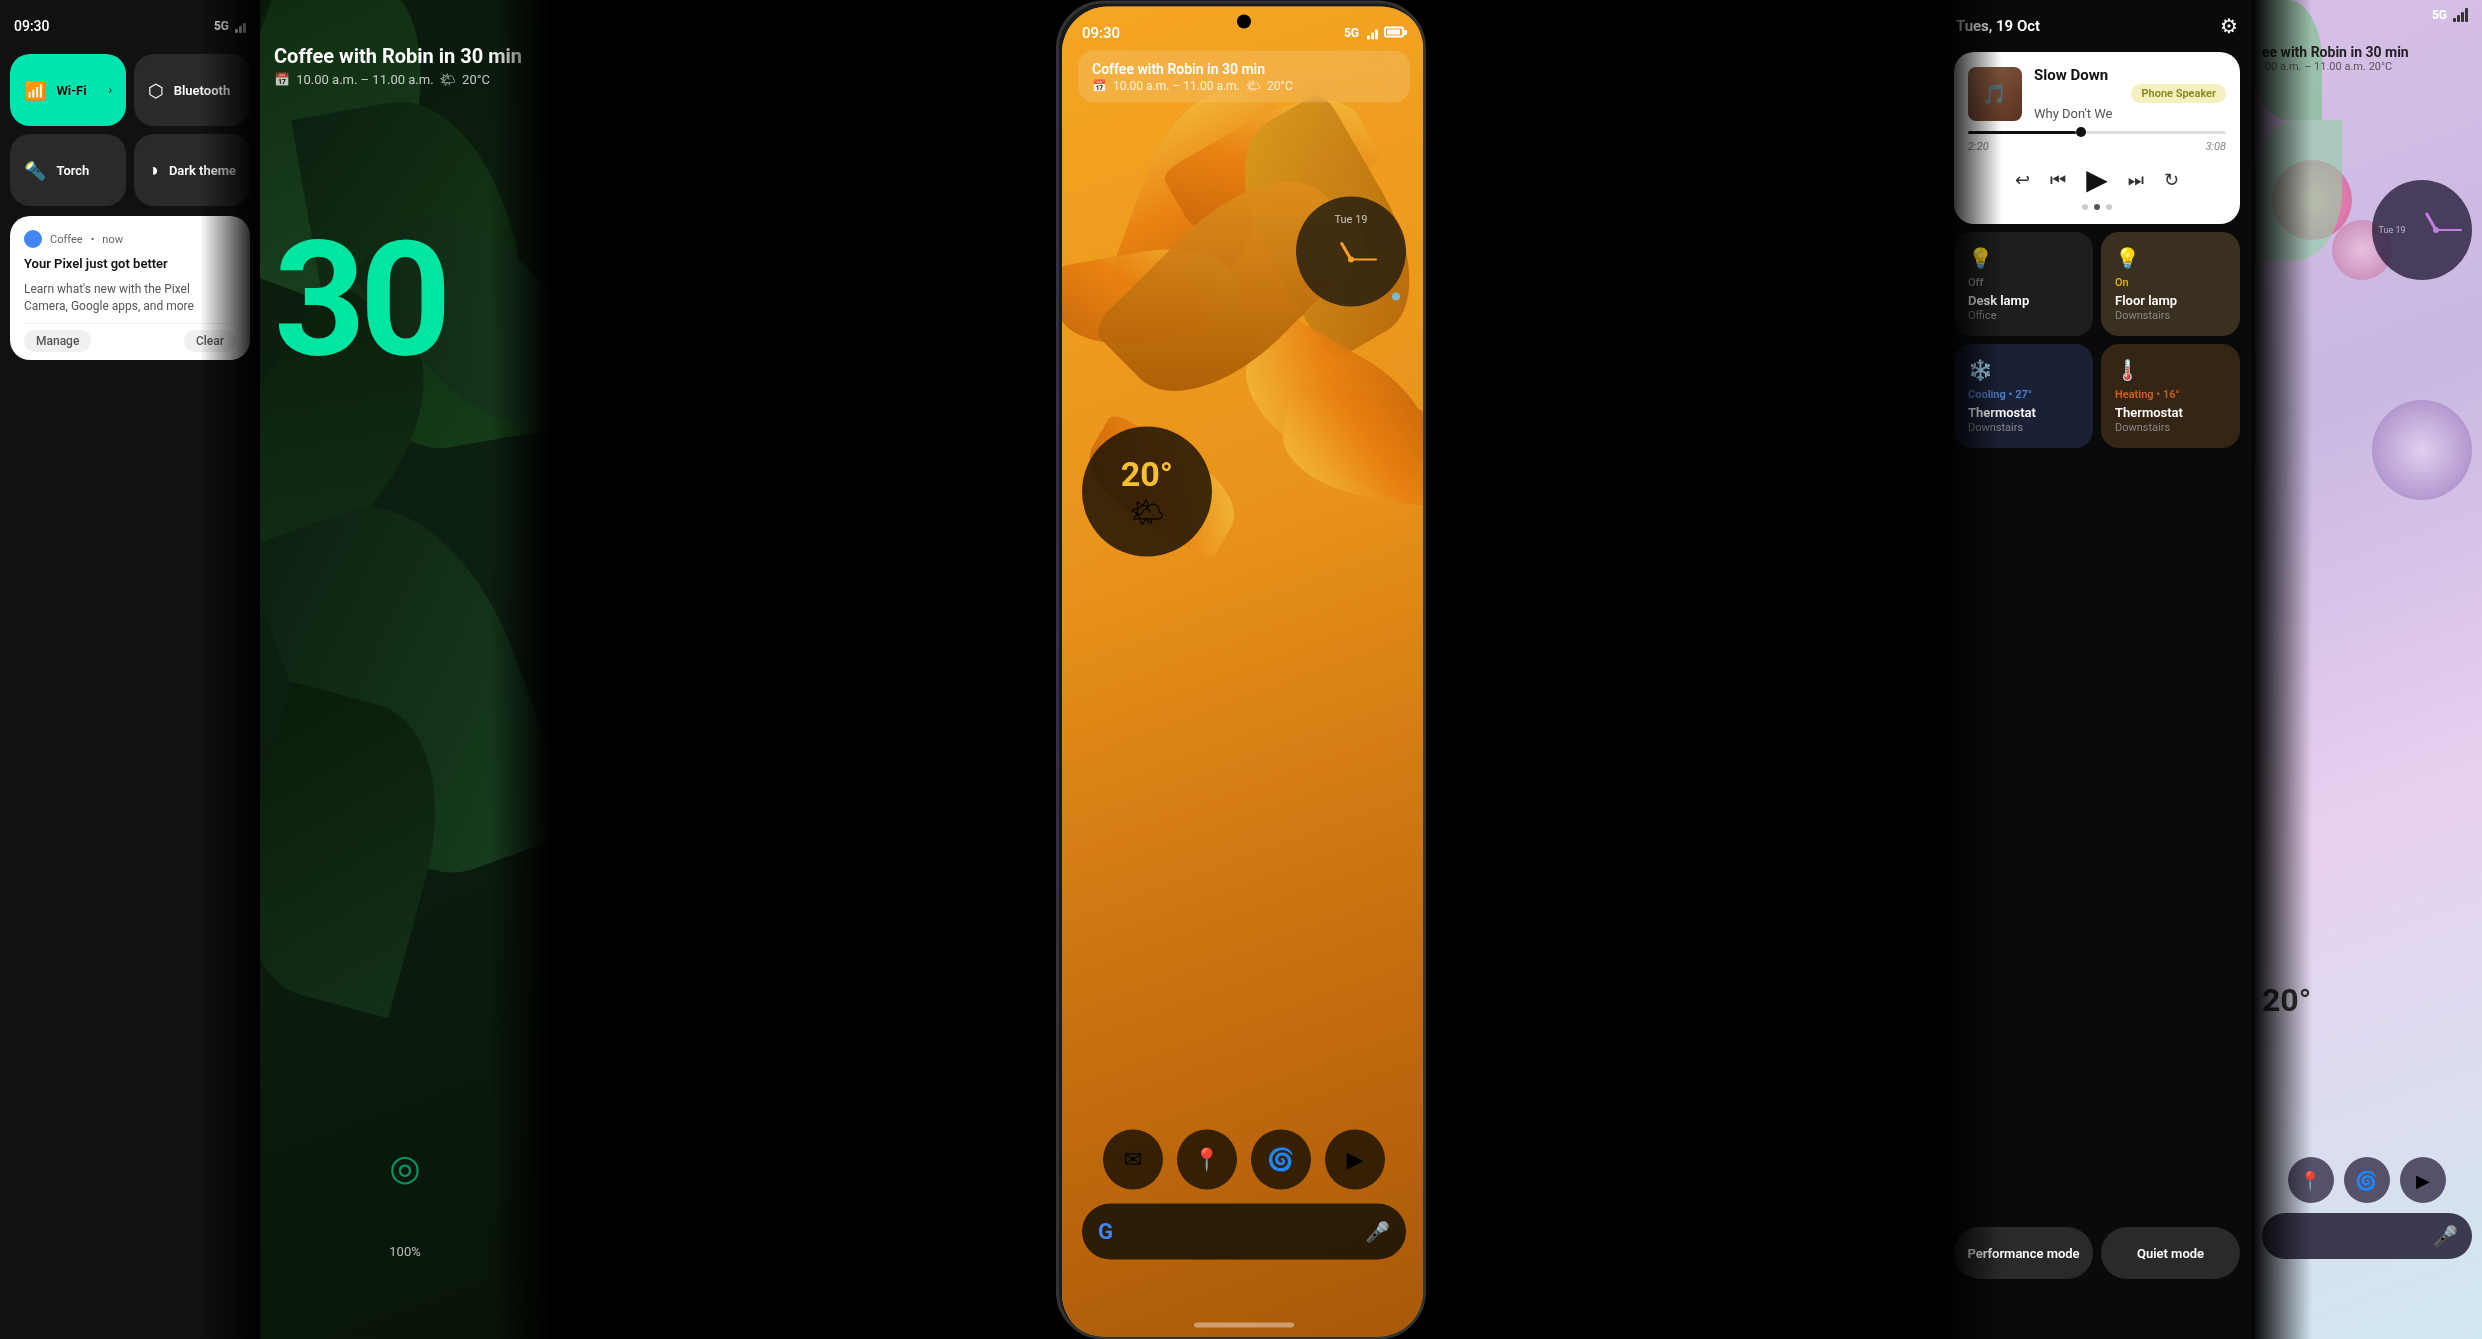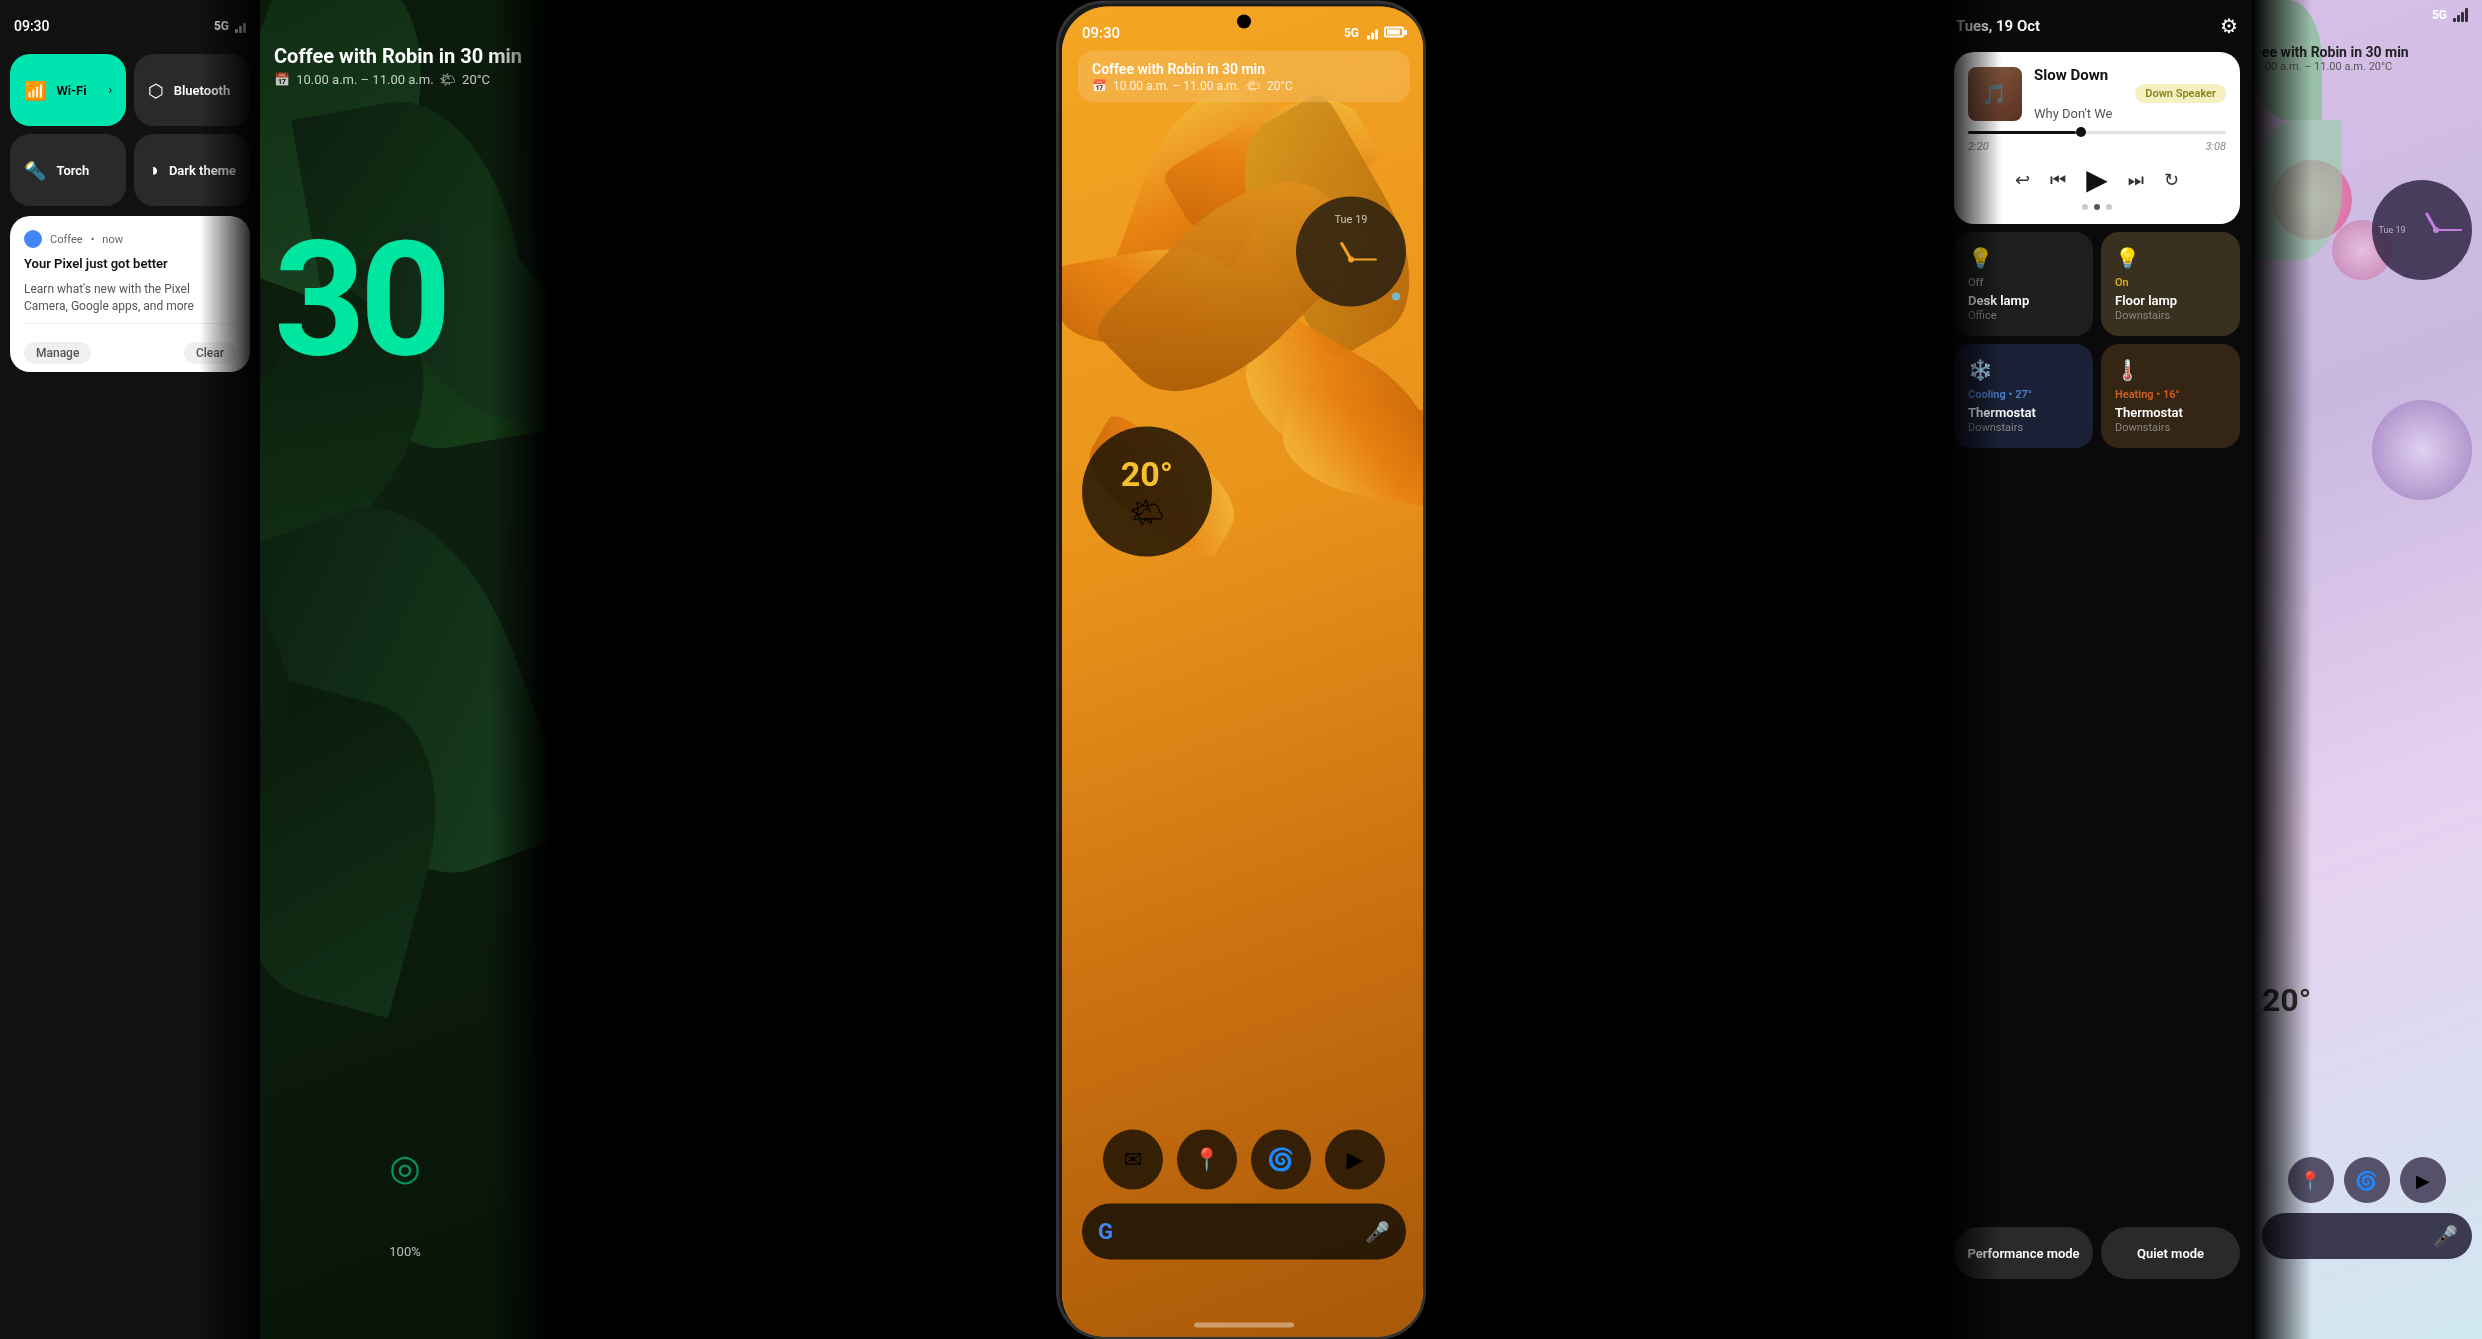--- a/index.html
+++ b/index.html
@@ -383,21 +383,21 @@
       font-size: 12px;
       color: #555;
       margin-top: 10px;
       line-height: 1.4;
     }
     .notif-actions {
       display: flex;
       align-items: center;
       justify-content: space-between;
       margin-top: 8px;
-      padding-top: 18px;
+      padding-top: 6px;
       border-top: 1px solid #eee;
     }
     .notif-action-btn {
       font-size: 12px;
       color: #555;
       font-weight: 500;
       background: #f0f0f0;
       border-radius: 12px;
       padding: 4px 12px;
     }
@@ -1034,21 +1034,21 @@
       <span class="hr-gear">⚙</span>
     </div>
 
     <div class="music-card">
       <div class="music-header">
         <div class="music-album">🎵</div>
         <div class="music-info">
           <div class="music-title">Slow Down</div>
           <div class="music-artist">Why Don't We</div>
         </div>
-        <div class="music-speaker-badge">Down Speaker</div>
+        <div class="music-speaker-badge">Phone Speaker</div>
       </div>
       <div class="music-progress">
         <div class="music-progress-bar">
           <div class="music-progress-fill"></div>
           <div class="music-progress-thumb"></div>
         </div>
         <div class="music-times">
           <span>2:20</span>
           <span>3:08</span>
         </div>

